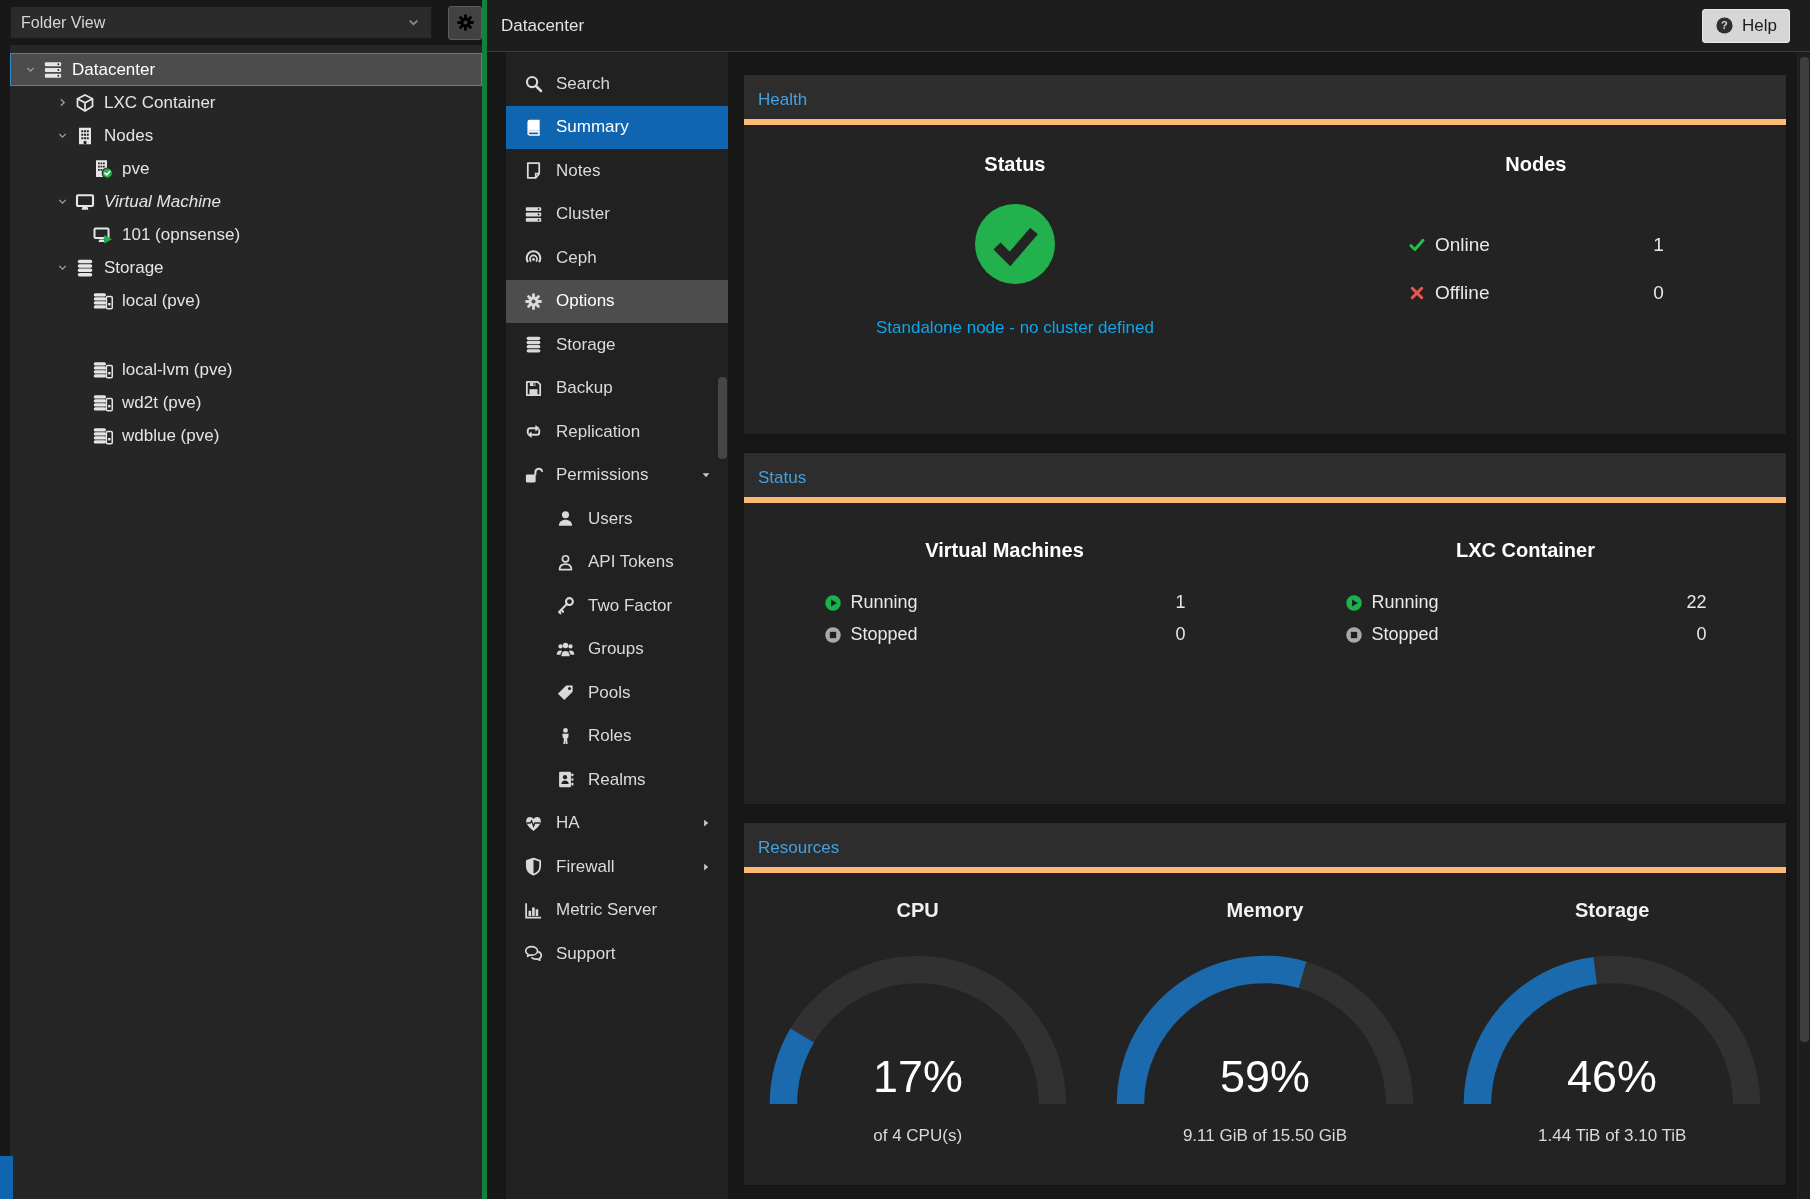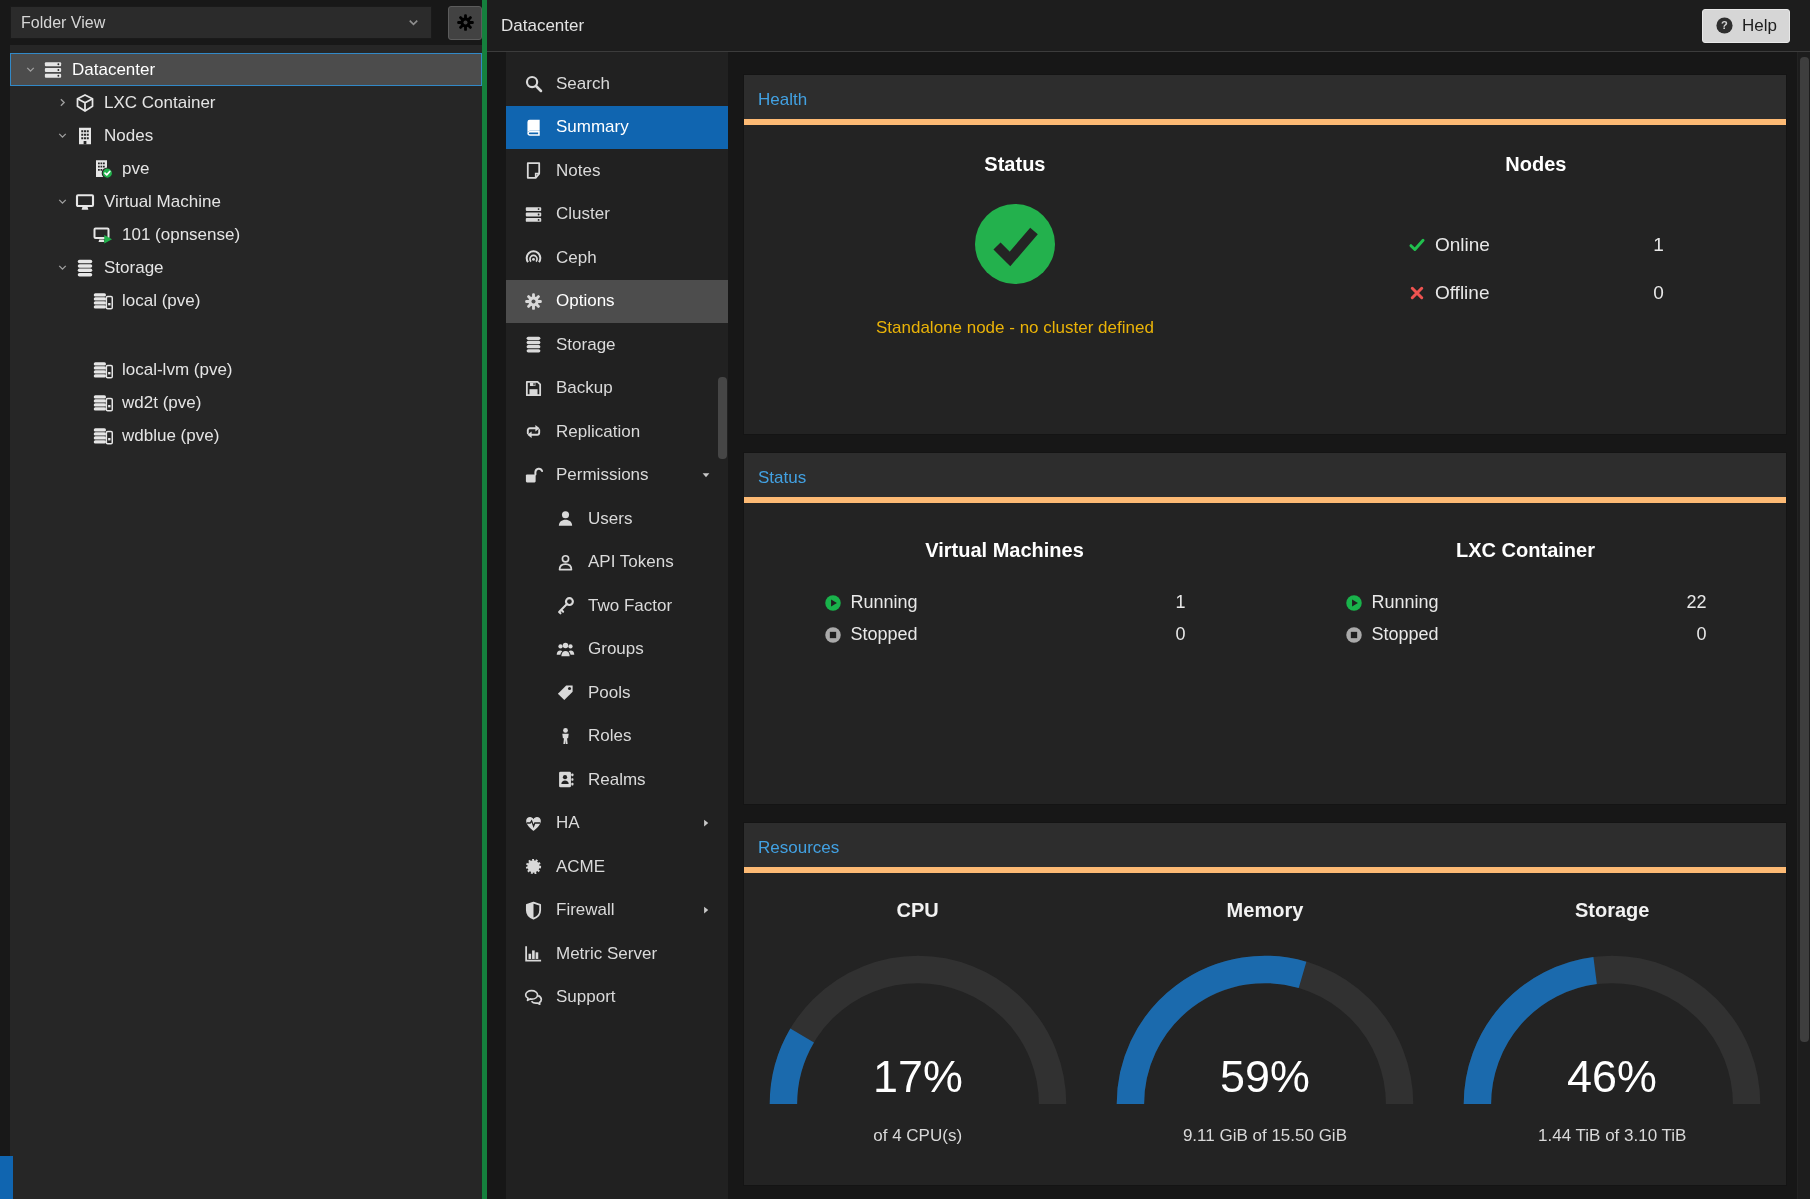--- a/index.html
+++ b/index.html
@@ -42,21 +42,21 @@
   .main { flex:1; padding:22px 23px 0 15px; overflow:hidden; }
   .panel { background:#232323; border:1px solid #141414; margin-bottom:17px; }
   .panel-hd { height:50px; line-height:50px; background:#2d2d2d; color:#42a1e2; font-size:17px; padding-left:14px; border-bottom:6px solid #fdba74; }
   .panel-bd { position:relative; }
   .health-bd { height:309px; display:flex; padding-top:28px; }
   .health-col { display:flex; flex-direction:column; align-items:center; }
   .health-col.status { width:52%; }
   .health-col.nodes { width:48%; }
   .col-title { font-size:20px; font-weight:bold; color:#ffffff; }
   .status-icon { margin-top:26px; }
-  .status-msg { margin-top:28px; font-size:17px; color:#eab308; }
+  .status-msg { margin-top:28px; font-size:17px; color:#0ea5e9; }
   .kv-rows { margin-top:58px; width:256px; display:flex; flex-direction:column; gap:26px; }
   .kv-row { display:flex; align-items:center; gap:9px; font-size:19px; color:#e8e8e8; }
   .kv-row .kv-val { margin-left:auto; }
   .kv-row .kicon { display:flex; }
 
   .guests-bd { height:301px; display:flex; padding-top:36px; }
   .guest-group { width:50%; display:flex; flex-direction:column; align-items:center; }
   .guest-rows { margin-top:30px; width:362px; display:flex; flex-direction:column; gap:11px; }
   .guest-row { display:flex; align-items:center; gap:9px; font-size:18px; color:#e8e8e8; }
   .guest-row .gv { margin-left:auto; }
@@ -180,21 +180,21 @@
                 <rect x="8" y="5.4" width="1.4" height="1.4"></rect>
                 <rect x="4" y="8" width="1.4" height="1.4"></rect>
                 <rect x="6" y="8" width="1.4" height="1.4"></rect>
               </g>
               <circle cx="11.5" cy="11.3" r="4.1" fill="#21b24c" stroke="#262626" stroke-width="0.9"></circle>
               <path d="M9.6 11.3 L11 12.7 L13.4 10" fill="none" stroke="#fff" stroke-width="1.4" stroke-linecap="round" stroke-linejoin="round"></path>
             </svg>
           </span>
           <span>pve</span>
         </div>
-        <div class="trow" style="padding-left: 40px;">
+        <div class="trow" style="padding-left: 40px; font-style: italic;">
           <span class="texp">
             <svg viewBox="0 0 16 16" width="13" height="13" aria-hidden="true">
               <path d="M4 6 L8 10 L12 6" fill="none" stroke="currentColor" stroke-width="1.7"></path>
             </svg>
           </span>
           <span class="ticon">
             <svg viewBox="0 0 16 16" width="20" height="20" aria-hidden="true">
               <rect x="1.6" y="2.6" width="12.8" height="8.6" rx="0.8" fill="none" stroke="currentColor" stroke-width="1.7"></rect>
               <path d="M5.3 14.2 H10.7 L10 11.8 H6 Z" fill="currentColor"></path>
             </svg>
@@ -519,29 +519,20 @@
                 <path d="M8 14.2 C8 14.2 1.8 10 1.8 5.9 C1.8 3.9 3.4 2.6 5.1 2.6 C6.4 2.6 7.5 3.4 8 4.5 C8.5 3.4 9.6 2.6 10.9 2.6 C12.6 2.6 14.2 3.9 14.2 5.9 C14.2 10 8 14.2 8 14.2 Z" fill="currentColor"></path>
                 <path d="M2.4 7.6 H5.2 L6.4 5.8 L8.1 10.2 L9.1 7.6 H13.6" fill="none" stroke="#212121" stroke-width="1.1"></path>
               </svg>
             </span>
             <span>HA</span>
             <span class="mcaret">
               <svg viewBox="0 0 16 16" width="12" height="12" aria-hidden="true">
                 <path d="M5.5 3.5 V12.5 L11 8 Z" fill="currentColor"></path>
               </svg>
             </span>
-          </div>
-          <div class="mitem">
-            <span class="micon">
-              <svg viewBox="0 0 16 16" width="19" height="19" aria-hidden="true">
-                <circle cx="8" cy="8" r="5.2" fill="currentColor" stroke="currentColor" stroke-width="2.4" stroke-dasharray="1.5 1.35"></circle>
-                <circle cx="8" cy="8" r="4.4" fill="currentColor"></circle>
-              </svg>
-            </span>
-            <span>ACME</span>
           </div>
           <div class="mitem">
             <span class="micon">
               <svg viewBox="0 0 16 16" width="19" height="19" aria-hidden="true">
                 <path d="M8 1.4 L13.6 3.3 V7.8 C13.6 11.3 11.2 13.7 8 14.8 C4.8 13.7 2.4 11.3 2.4 7.8 V3.3 Z" fill="none" stroke="currentColor" stroke-width="1.5" stroke-linejoin="round"></path>
                 <path d="M8 1.4 L2.4 3.3 V7.8 C2.4 11.3 4.8 13.7 8 14.8 Z" fill="currentColor"></path>
               </svg>
             </span>
             <span>Firewall</span>
             <span class="mcaret">

